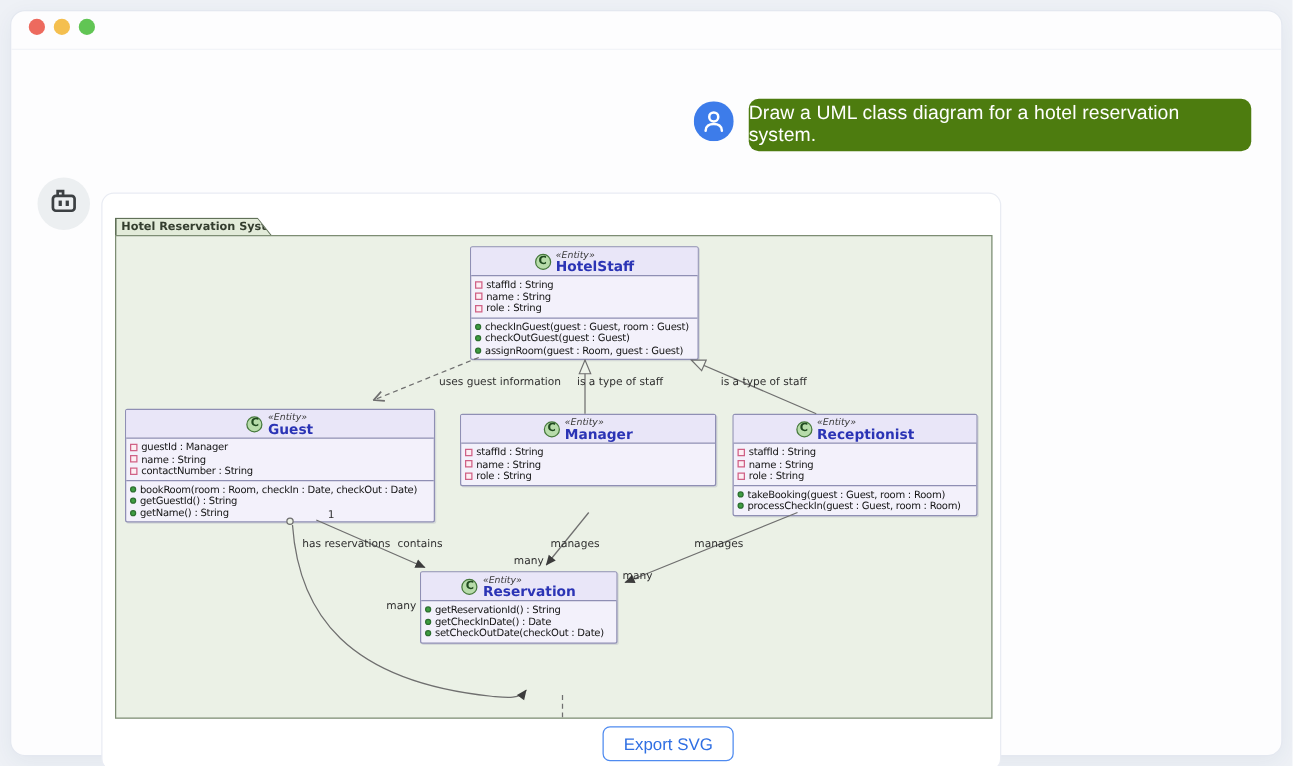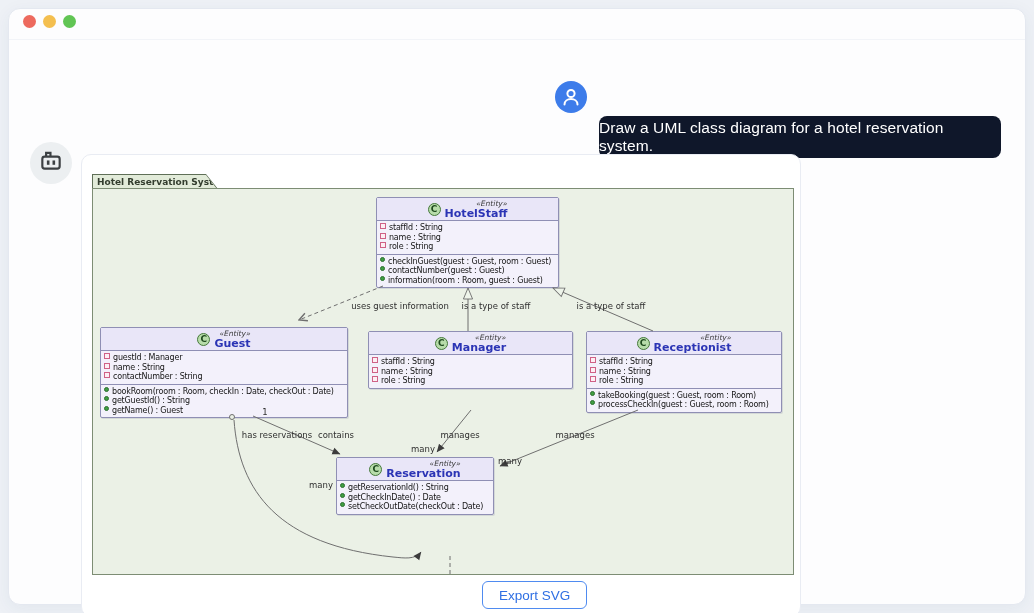--- a/index.html
+++ b/index.html
@@ -68,26 +68,26 @@
   }
   .uml-head{
     background:#e9e6f8;height:22px;display:flex;align-items:center;justify-content:center;
     gap:4px;padding:1px 4px;box-sizing:border-box;
   }
   .c-icon{
     width:13px;height:13px;border-radius:50%;background:#b7dcaa;border:1px solid #46793c;
     color:#1f4a1f;font-size:9px;font-weight:bold;display:flex;align-items:center;justify-content:center;
     flex:none;box-sizing:border-box;
   }
-  .head-text{text-align:right;}
+  .head-text{text-align:left;}
   .stereo{font-size:7.5px;font-style:italic;color:#3b3b3b;line-height:8px;}
   .cname{font-size:11px;font-weight:bold;color:#2b34b5;line-height:11px;}
   .uml-comp{border-top:1px solid #8f8fb4;padding:2px 3px;}
   .uml-row{
-    display:flex;gap:3px;height:9.5px;font-size:8px;color:#141414;
+    display:flex;align-items:center;gap:3px;height:9.5px;font-size:8px;color:#141414;
     white-space:nowrap;letter-spacing:-.2px;
   }
   .sq{width:4px;height:4px;border:1px solid #cf6186;background:#fdeef3;flex:none;}
   .mdot{width:5px;height:5px;border-radius:50%;background:#3f9e42;border:1px solid #2c6e2f;flex:none;box-sizing:border-box;}
 
   
   .actions{position:absolute;left:400px;top:426px;display:flex;gap:12px;}
   .btn{
     height:28px;padding:0 16px;background:#fff;border:1px solid #4f8bf0;border-radius:6px;
     color:#2f6fe3;font-size:13.5px;font-family:"Liberation Sans",sans-serif;
@@ -120,21 +120,21 @@
     <div class="user-avatar">
       <span>
         <svg width="32" height="32" viewBox="0 0 32 32">
           <circle cx="16" cy="16" r="16" fill="#3d7cea"></circle>
           <circle cx="16" cy="12.5" r="3.6" fill="none" stroke="#fff" stroke-width="2"></circle>
           <path d="M9.5 23.5 c0-3.6 3-5.4 6.5-5.4 s6.5 1.8 6.5 5.4" fill="none" stroke="#fff" stroke-width="2" stroke-linecap="round"></path>
         </svg>
       </span>
     </div>
 
-    <div class="user-bubble" style="background: #0f172a; margin-top: 37px;">Draw a UML class diagram for a hotel reservation system.</div>
+    <div class="user-bubble" style="background: #4d7c0f;">Draw a UML class diagram for a hotel reservation system.</div>
 
     <div class="diagram-card">
 
       <div class="frame-tab">
         <div class="frame-tab-inner">
           <span>Hotel Reservation System</span>
         </div>
       </div>
 
       <div class="uml-canvas">
@@ -161,25 +161,25 @@
                   <span>role : String</span>
                 </div>
               </div>
               <div class="uml-comp">
                 <div class="uml-row">
                   <span class="mdot"></span>
                   <span>checkInGuest(guest : Guest, room : Guest)</span>
                 </div>
                 <div class="uml-row">
                   <span class="mdot"></span>
-                  <span>contactNumber(guest : Guest)</span>
-                </div>
-                <div class="uml-row">
-                  <span class="mdot"></span>
-                  <span>information(room : Room, guest : Guest)</span>
+                  <span>checkOutGuest(guest : Guest)</span>
+                </div>
+                <div class="uml-row">
+                  <span class="mdot"></span>
+                  <span>assignRoom(guest : Room, guest : Guest)</span>
                 </div>
               </div>
             </div>
             <div class="uml-class" style="left: 7px; top: 138px; width: 248px;">
               <div class="uml-head">
                 <div class="c-icon">C</div>
                 <div class="head-text">
                   <div class="stereo">«Entity»</div>
                   <div class="cname">Guest</div>
                 </div>
@@ -202,21 +202,21 @@
                 <div class="uml-row">
                   <span class="mdot"></span>
                   <span>bookRoom(room : Room, checkIn : Date, checkOut : Date)</span>
                 </div>
                 <div class="uml-row">
                   <span class="mdot"></span>
                   <span>getGuestId() : String</span>
                 </div>
                 <div class="uml-row">
                   <span class="mdot"></span>
-                  <span>getName() : Guest</span>
+                  <span>getName() : String</span>
                 </div>
               </div>
             </div>
             <div class="uml-class" style="left: 275px; top: 142px; width: 205px;">
               <div class="uml-head">
                 <div class="c-icon">C</div>
                 <div class="head-text">
                   <div class="stereo">«Entity»</div>
                   <div class="cname">Manager</div>
                 </div>

